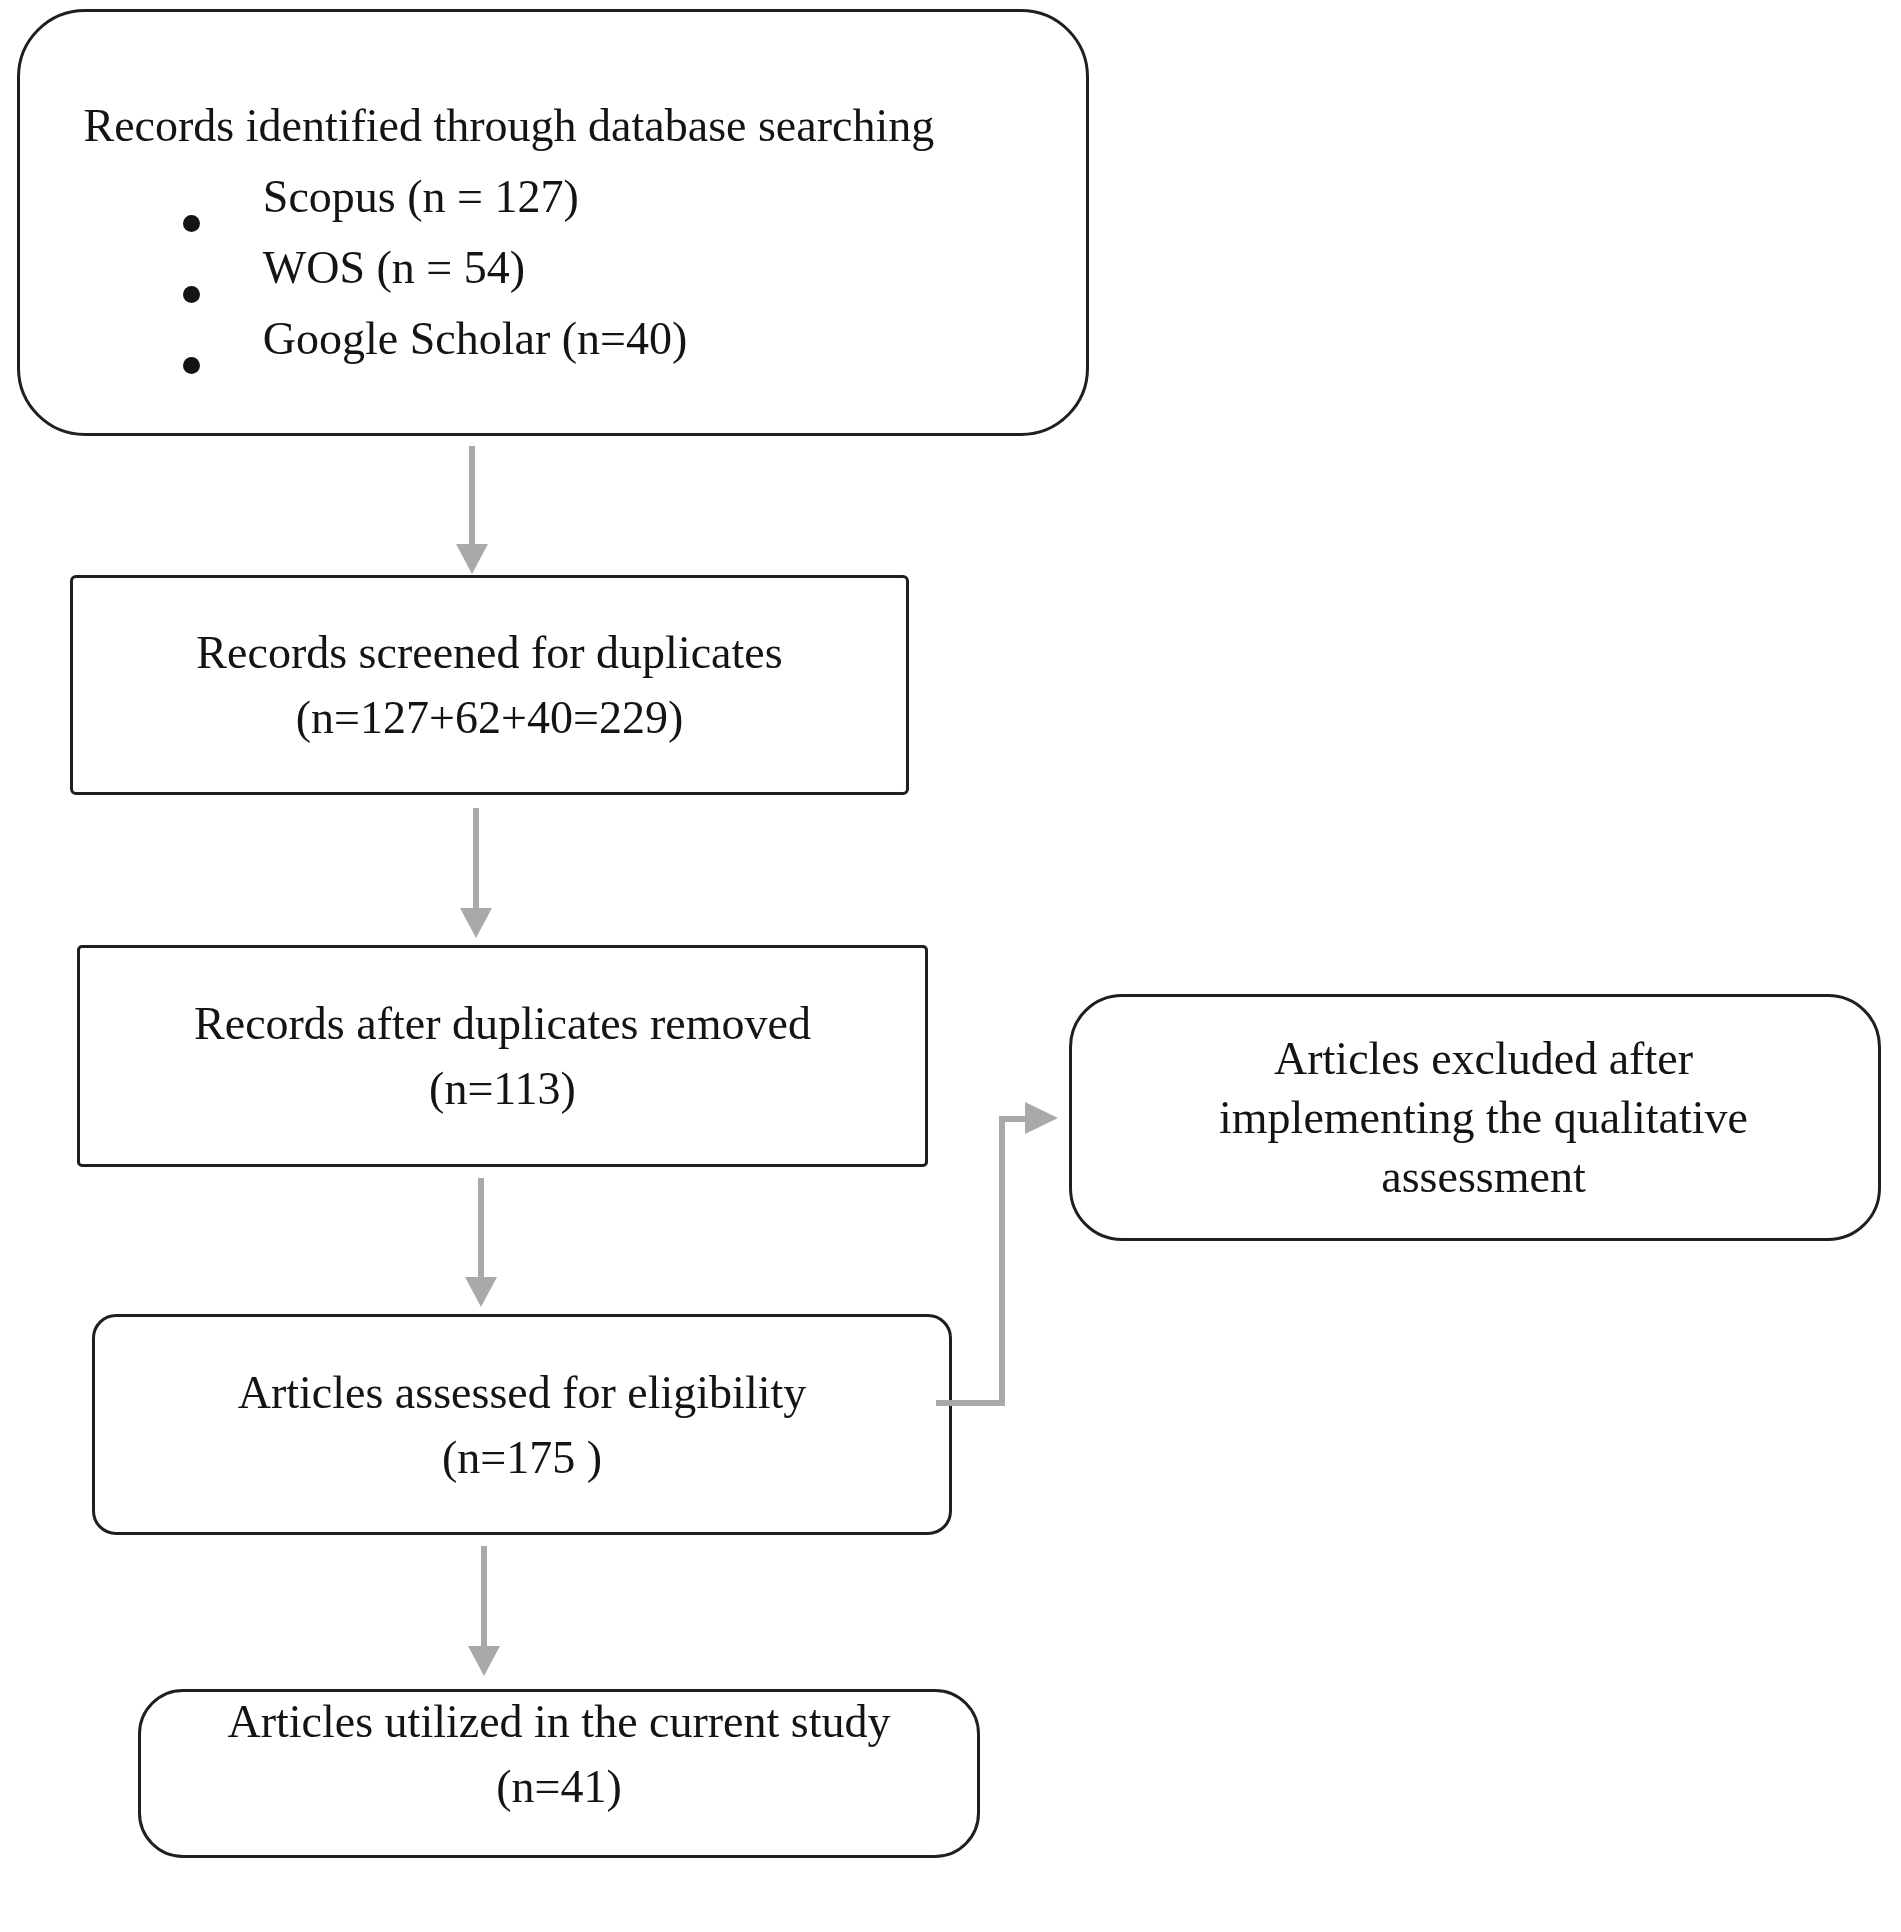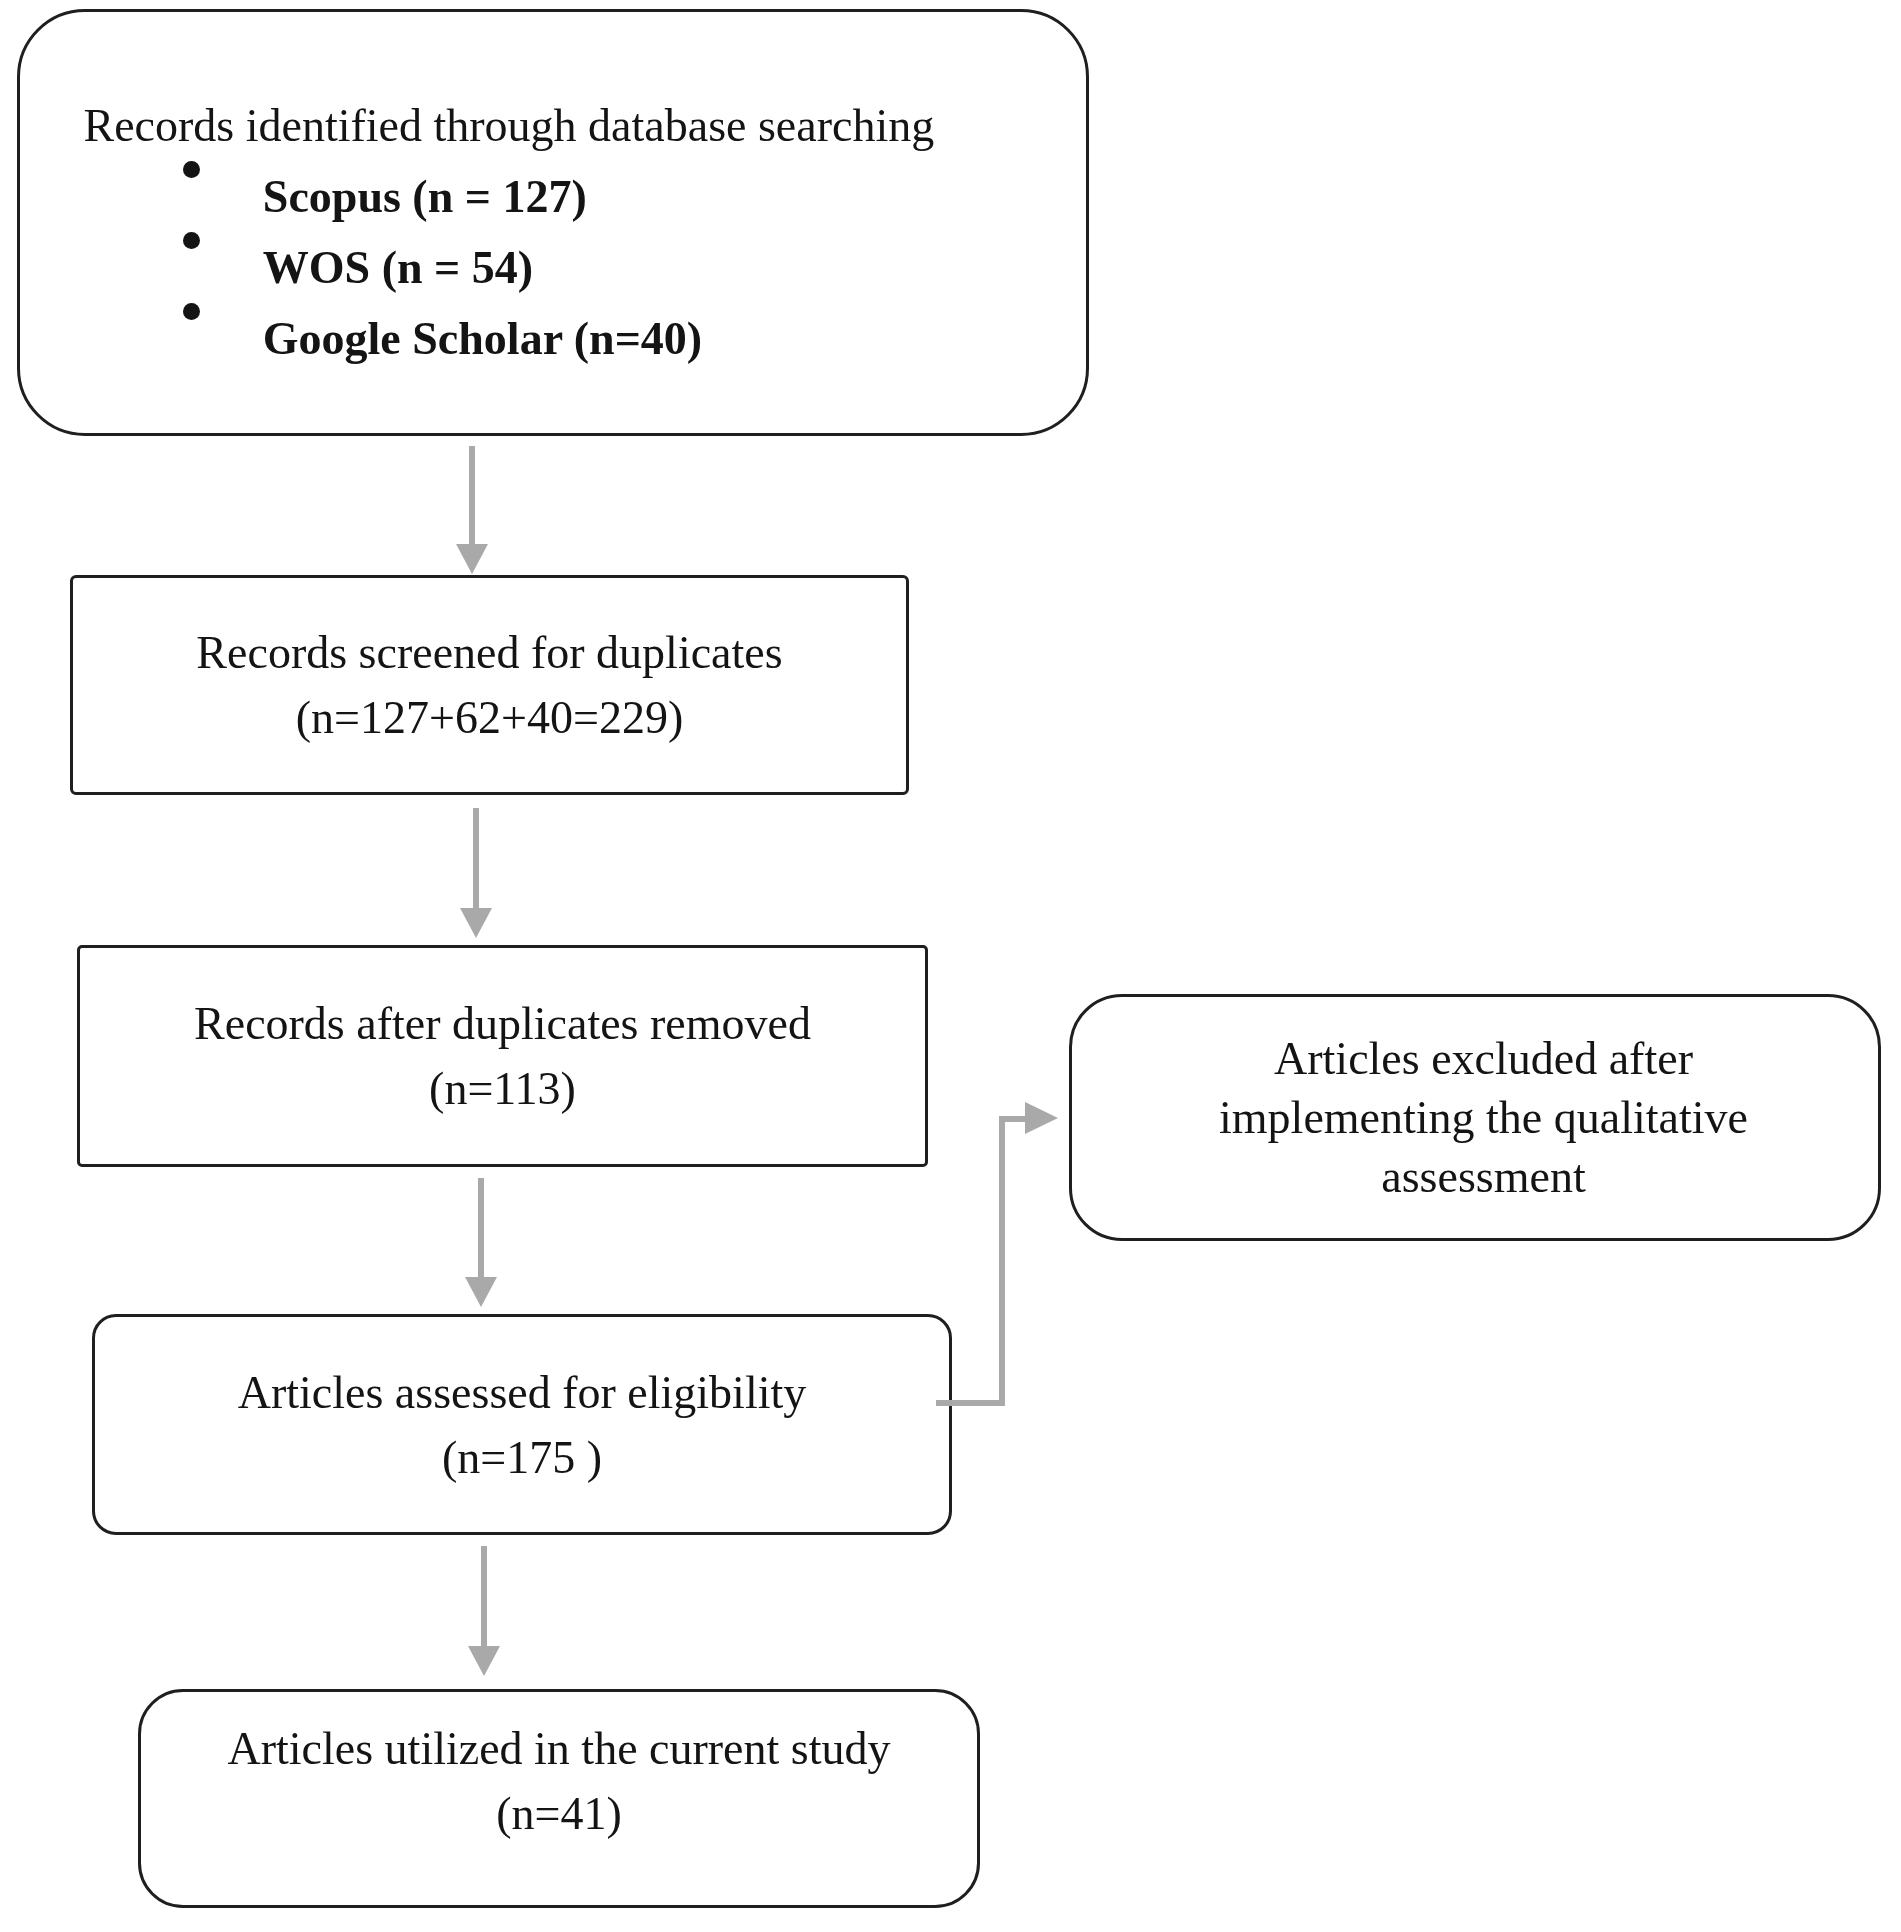--- a/index.html
+++ b/index.html
@@ -36,24 +36,23 @@
     left: 16.5px; top: 9px; width: 1072px; height: 427px;
     border-radius: 68px;
     align-items: flex-start;
     justify-content: flex-start;
     text-align: left;
     padding: 78px 30px 0 64px;
     line-height: 71px;
   }
   .bullet-row {
     display: flex;
-    align-items: flex-start;
+    align-items: flex-end;
     margin-left: 99px;
     line-height: 71px;
-    font-weight: bold;
   }
   .dot {
     width: 17.3px; height: 17.3px;
     border-radius: 50%;
     background: #141414;
     margin-right: 63px;
     flex: 0 0 auto;
   }
 
   
@@ -66,23 +65,24 @@
     left: 77px; top: 945px; width: 851px; height: 222px;
     border-radius: 5px;
   }
   
   #box-eligibility {
     left: 92px; top: 1314px; width: 860px; height: 221px;
     border-radius: 24px;
   }
   
   #box-included {
-    left: 138px; top: 1689px; width: 842px; height: 219px;
+    left: 138px; top: 1689px; width: 842px; height: 169px;
     border-radius: 45px;
     padding-bottom: 36px;
+    justify-content: flex-end;
   }
   
   #box-excluded {
     left: 1069px; top: 994px; width: 812px; height: 247px;
     border-radius: 53px;
     line-height: 59px;
     padding-left: 17px;
   }
 
   

